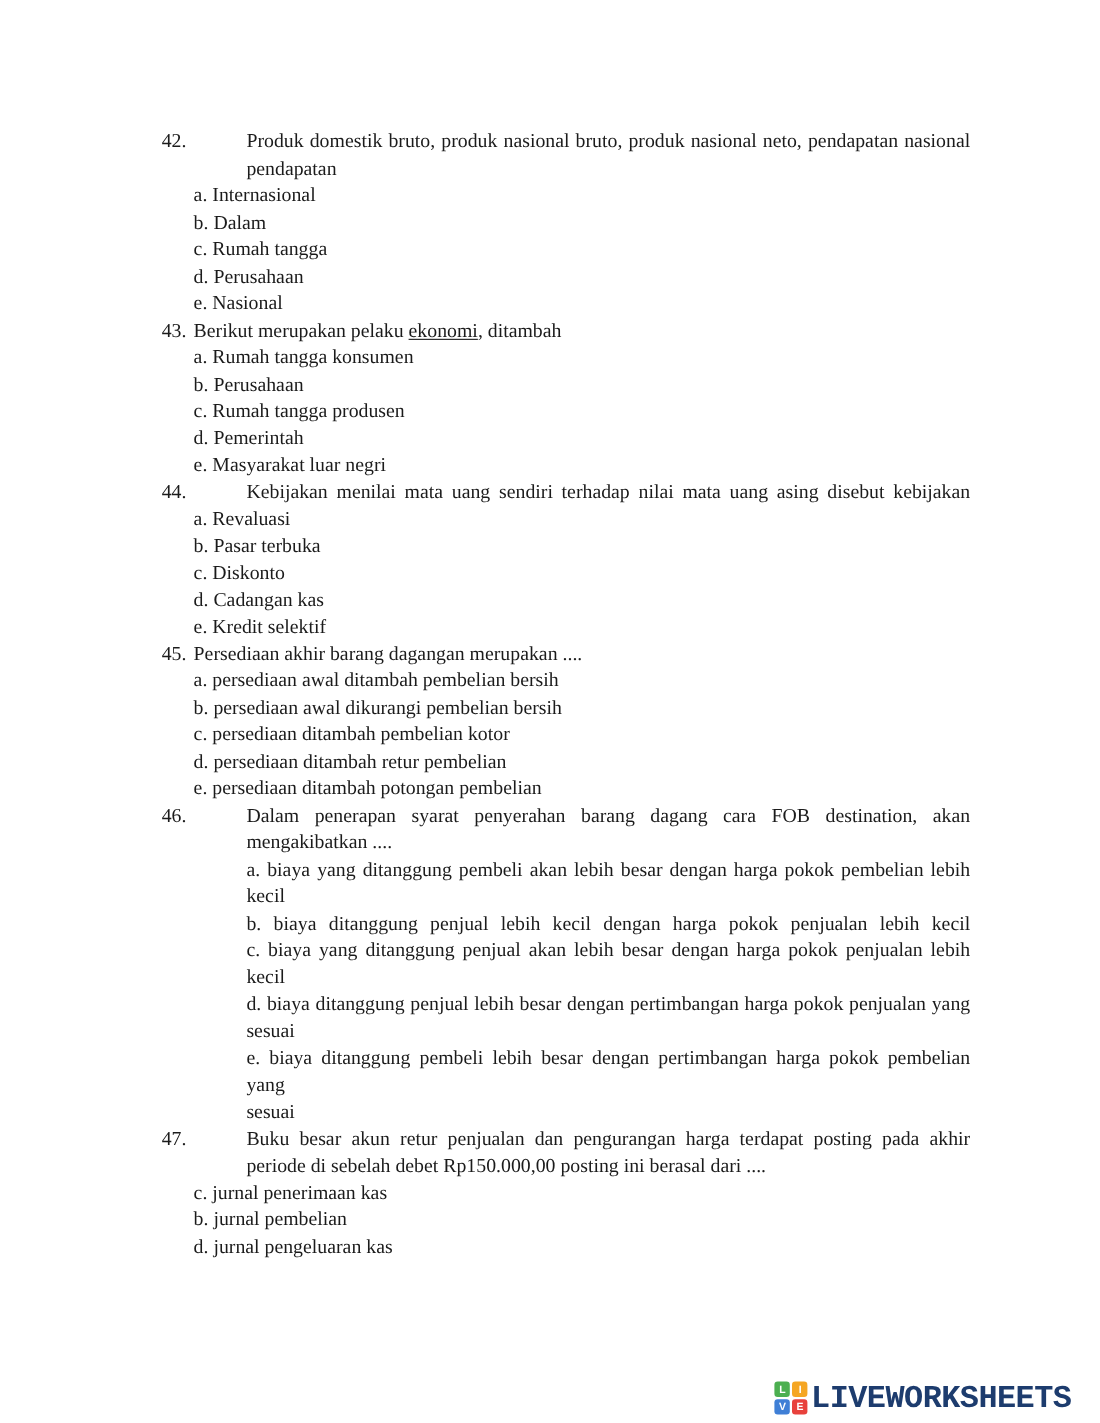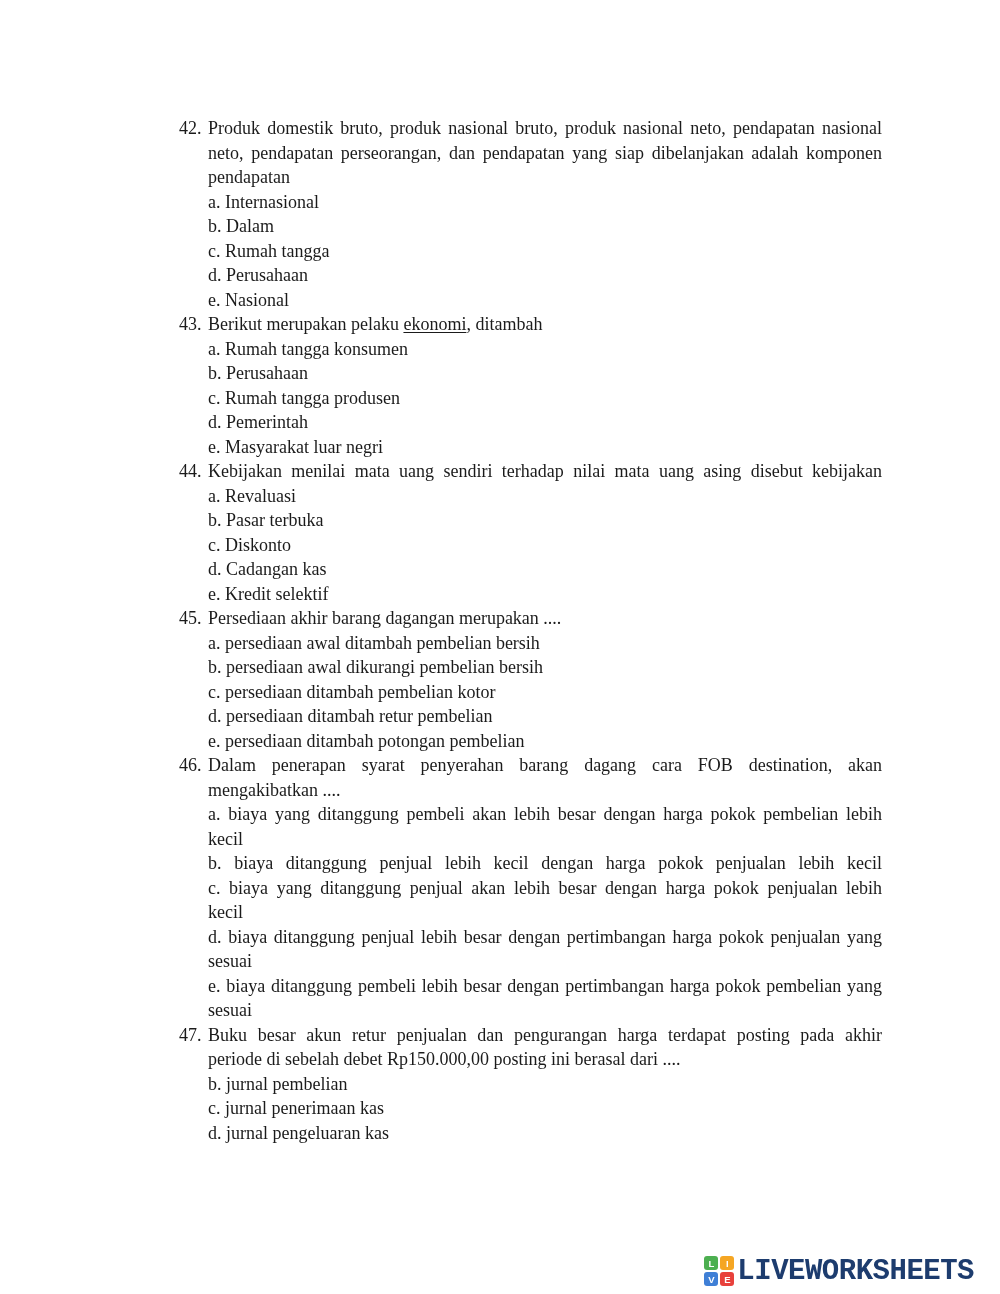--- a/index.html
+++ b/index.html
@@ -20,31 +20,30 @@
     left: 147px;
     top: 116px;
     width: 735px;
     font-size: 18px;
     line-height: 24.5px;
   }
   .q { display: flex; }
   .qnum {
     flex: 0 0 29px;
     width: 29px;
-    margin-left: 32px;
   }
   .qbody {
     flex: 1;
     min-width: 0;
   }
   .qtext, .opt {
     margin: 0;
     padding: 0;
   }
-  .tline { text-align: justify; }
+  .tline { text-align: justify; margin-left: 48px; }
   .tline.jl { text-align-last: justify; }
   .u { text-decoration: underline; text-underline-offset: 2px; }
 
   .logo {
     position: absolute;
     right: 26px;
     bottom: 8px;
     display: flex;
     align-items: center;
     gap: 3px;
@@ -78,21 +77,20 @@
 </head>
 <body>
 
 <div class="content">
 
   <section class="q">
     <span class="qnum">42.</span>
     <div class="qbody">
       <div class="qtext">
           <div class="tline jl">Produk domestik bruto, produk nasional bruto, produk nasional neto, pendapatan nasional</div>
-          <div class="tline jl">neto, pendapatan perseorangan, dan pendapatan yang siap dibelanjakan adalah komponen</div>
           <div class="tline">pendapatan</div>
         </div>
       <p class="opt">a. Internasional</p>
       <p class="opt">b. Dalam</p>
       <p class="opt">c. Rumah tangga</p>
       <p class="opt">d. Perusahaan</p>
       <p class="opt">e. Nasional</p>
     </div>
   </section>
 
@@ -163,22 +161,22 @@
     </div>
   </section>
 
   <section class="q">
     <span class="qnum">47.</span>
     <div class="qbody">
       <div class="qtext">
           <div class="tline jl">Buku besar akun retur penjualan dan pengurangan harga terdapat posting pada akhir</div>
           <div class="tline">periode di sebelah debet Rp150.000,00 posting ini berasal dari ....</div>
         </div>
+      <p class="opt">c. jurnal penerimaan kas</p>
       <p class="opt">b. jurnal pembelian</p>
-      <p class="opt">c. jurnal penerimaan kas</p>
       <p class="opt">d. jurnal pengeluaran kas</p>
     </div>
   </section>
 
 </div>
 
 <a class="logo">
   <span class="logo-grid">
     <span class="tile" style="background: rgb(76, 175, 80);">L</span>
     <span class="tile" style="background: rgb(245, 166, 35);">I</span>

